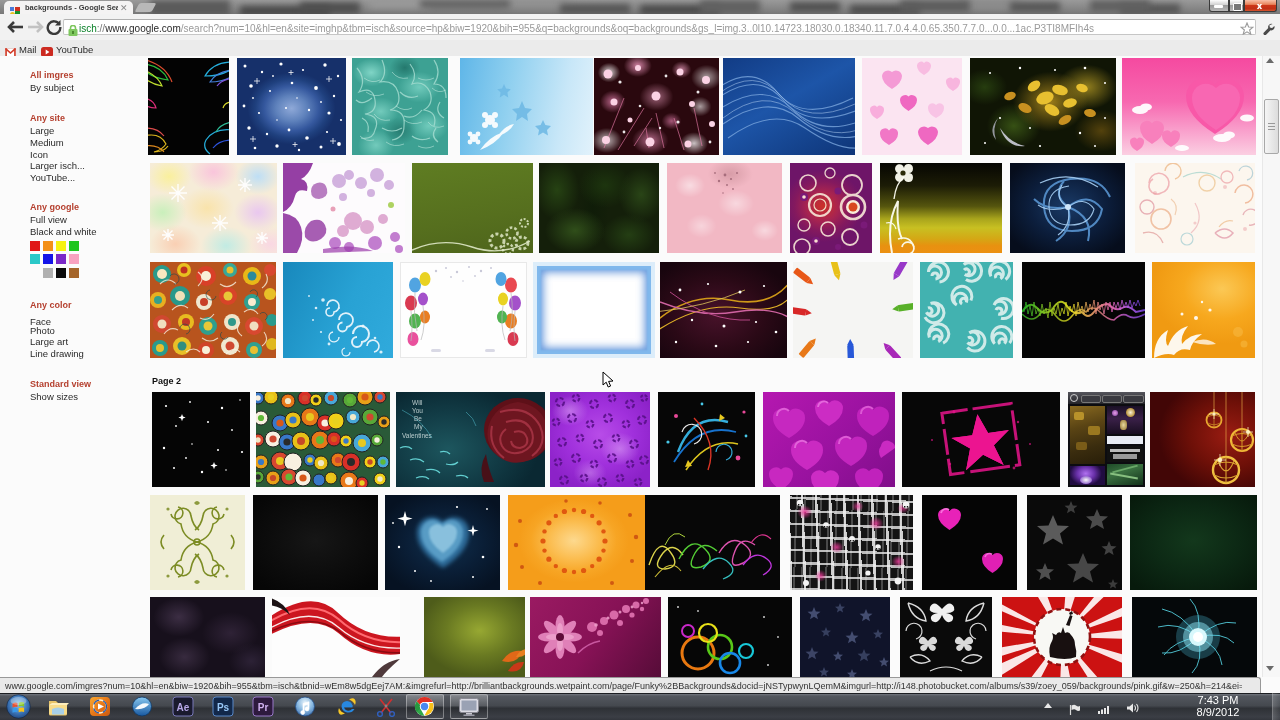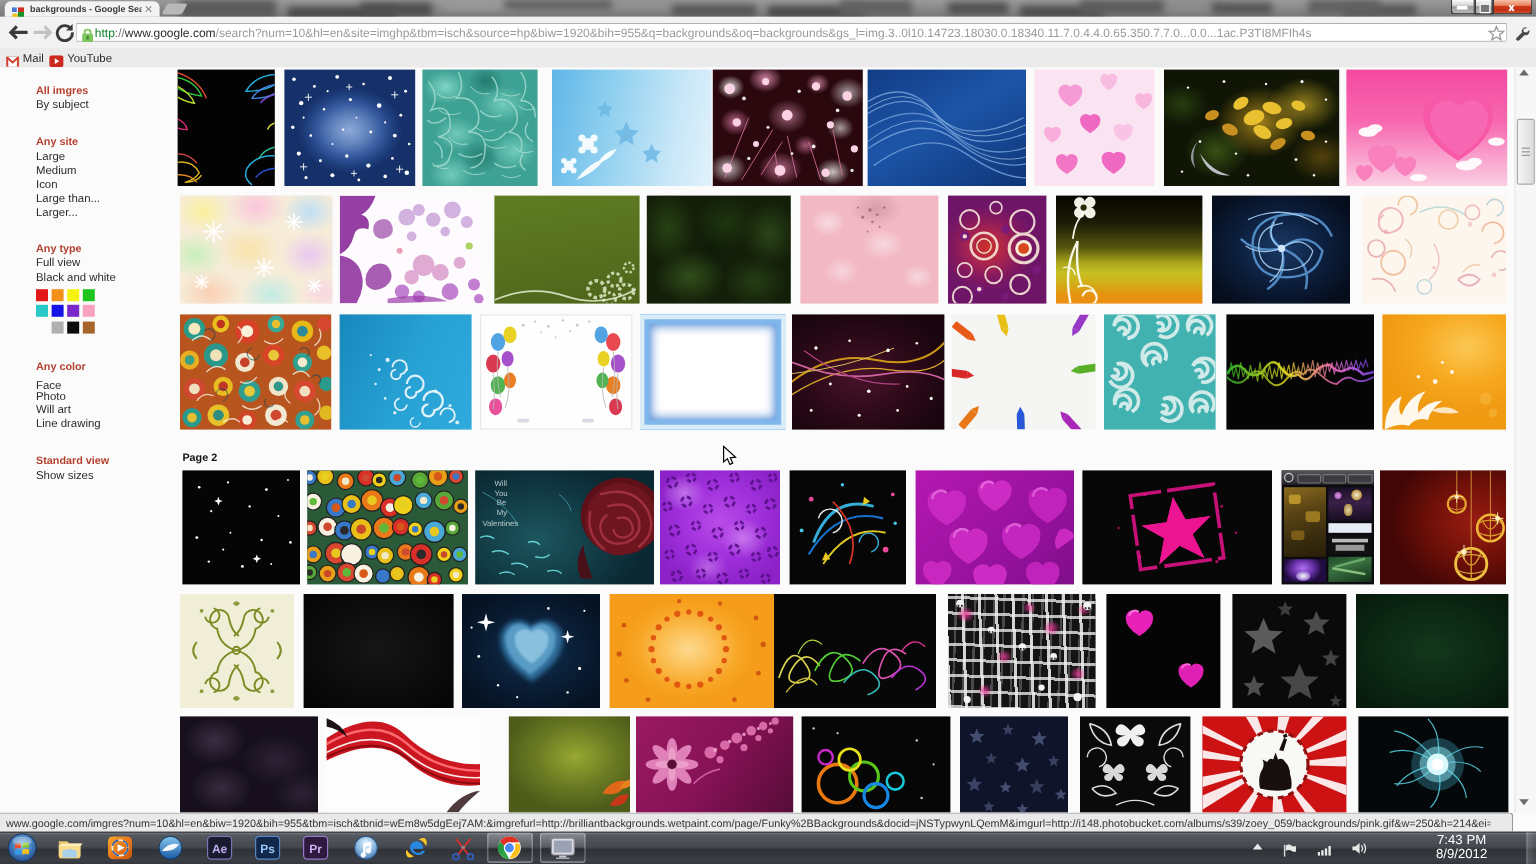--- a/index.html
+++ b/index.html
@@ -82,21 +82,21 @@
       <path d="M14.5 5.5 A6.3 6.3 0 1 0 15.3 8" stroke="#3a3a3a" stroke-width="2.4" fill="none"></path>
       <path d="M15.5 1 L15.5 6.5 L10 6.5 Z" fill="#3a3a3a"></path>
     </svg></div>
 <div class="a" id="omnibox"></div>
 <div class="a" style="left:68px;top:22px;width:10px;height:11px;">
 <svg width="10" height="11" viewBox="0 0 10 11">
       <rect x="0.5" y="4" width="9" height="7" rx="1" fill="#7ec75e"></rect>
       <path d="M2.5 4 V3 a2.5 2.5 0 0 1 5 0 V4" stroke="#7ec75e" stroke-width="1.6" fill="none"></path>
       <rect x="4" y="6" width="2" height="3" fill="#4a8a2e"></rect>
     </svg></div>
-<div class="a" id="urltext"><b>http</b><span style="color:#7a7a7a;">://</span><s>www.google.com</s>/search?num=10&amp;hl=en&amp;site=imghp&amp;tbm=isch&amp;source=hp&amp;biw=1920&amp;bih=955&amp;q=backgrounds&amp;oq=backgrounds&amp;gs_l=img.3..0l10.14723.18030.0.18340.11.7.0.4.4.0.65.350.7.7.0...0.0...1ac.P3TI8MFIh4s</div>
+<div class="a" id="urltext"><b>isch</b><span style="color:#7a7a7a;">://</span><s>www.google.com</s>/search?num=10&amp;hl=en&amp;site=imghp&amp;tbm=isch&amp;source=hp&amp;biw=1920&amp;bih=955&amp;q=backgrounds&amp;oq=backgrounds&amp;gs_l=img.3..0l10.14723.18030.0.18340.11.7.0.4.4.0.65.350.7.7.0...0.0...1ac.P3TI8MFIh4s</div>
 <div class="a" style="left:1240px;top:21px;width:14px;height:13px;">
 <svg width="14" height="13" viewBox="0 0 14 13">
       <path d="M7 1 L8.6 5 L13 5.2 L9.6 8 L10.8 12.2 L7 9.8 L3.2 12.2 L4.4 8 L1 5.2 L5.4 5 Z" fill="none" stroke="#9a9a9a" stroke-width="1.1"></path>
     </svg></div>
 <div class="a" style="left:1262px;top:21px;width:13px;height:13px;">
 <svg width="13" height="13" viewBox="0 0 13 13">
       <path d="M11.2 2.2 a3.4 3.4 0 0 0-4.6 4.2 L2 11 a1.6 1.6 0 0 0 2.3 2.3 L9 8.7 a3.4 3.4 0 0 0 4-4.5 L10.7 6.4 L8.3 5.9 L7.8 3.5 Z" fill="#4a4a4a" transform="scale(0.95)"></path>
     </svg></div>
 
 <div class="a" id="bookmarks"></div>
@@ -123,40 +123,40 @@
 <div class="a" style="left:1268px;top:129px;width:7px;height:1px;background:#999;"></div>
 <div class="a" style="left:1266px;top:58px;width:0;height:0;border-left:4px solid transparent;border-right:4px solid transparent;border-bottom:5px solid #6a6a6a;"></div>
 <div class="a" style="left:1266px;top:666px;width:0;height:0;border-left:4px solid transparent;border-right:4px solid transparent;border-top:5px solid #6a6a6a;"></div>
 
 <div class="sh" style="left:30px;top:70px;">All imgres</div>
 <div class="si" style="left:30px;top:82px;">By subject</div>
 <div class="sh" style="left:30px;top:113px;">Any site</div>
 <div class="si" style="left:30px;top:125px;">Large</div>
 <div class="si" style="left:30px;top:137px;">Medium</div>
 <div class="si" style="left:30px;top:149px;">Icon</div>
-<div class="si" style="left:30px;top:160px;">Large than...</div>
-<div class="si" style="left:30px;top:172px;">Larger...</div>
-<div class="sh" style="left:30px;top:202px;">Any type</div>
+<div class="si" style="left:30px;top:160px;">Larger isch...</div>
+<div class="si" style="left:30px;top:172px;">YouTube...</div>
+<div class="sh" style="left:30px;top:202px;">Any google</div>
 <div class="si" style="left:30px;top:214px;">Full view</div>
 <div class="si" style="left:30px;top:226px;">Black and white</div>
 <div class="sw" style="left:30px;top:241px;background:#e01818;"></div>
 <div class="sw" style="left:43px;top:241px;background:#f39019;"></div>
 <div class="sw" style="left:56px;top:241px;background:#f6f210;"></div>
 <div class="sw" style="left:69px;top:241px;background:#1fc51f;"></div>
 <div class="sw" style="left:30px;top:254px;background:#2bc8c8;"></div>
 <div class="sw" style="left:43px;top:254px;background:#1414e8;"></div>
 <div class="sw" style="left:56px;top:254px;background:#7a28c8;"></div>
 <div class="sw" style="left:69px;top:254px;background:#f8a2c0;"></div>
 <div class="sw" style="left:43px;top:268px;background:#b0b0b0;"></div>
 <div class="sw" style="left:56px;top:268px;background:#0a0a0a;"></div>
 <div class="sw" style="left:69px;top:268px;background:#a5652a;"></div>
 <div class="sh" style="left:30px;top:300px;">Any color</div>
 <div class="si" style="left:30px;top:316px;">Face</div>
 <div class="si" style="left:30px;top:325px;">Photo</div>
-<div class="si" style="left:30px;top:336px;">Will art</div>
+<div class="si" style="left:30px;top:336px;">Large art</div>
 <div class="si" style="left:30px;top:348px;">Line drawing</div>
 <div class="sh" style="left:30px;top:379px;">Standard view</div>
 <div class="si" style="left:30px;top:391px;">Show sizes</div>
 <div class="a" style="left:152px;top:375.5px;font-size:9px;font-weight:bold;color:#111;">Page 2</div>
 
 <div class="a" style="left:602px;top:371px;width:12px;height:18px;z-index:50;">
 <svg width="12" height="18" viewBox="0 0 12 18">
       <path d="M1 1 L1 14 L4.2 11.2 L6.2 16 L8.6 15 L6.6 10.4 L11 10 Z" fill="#fff" stroke="#000" stroke-width="1"></path>
     </svg></div>
 

